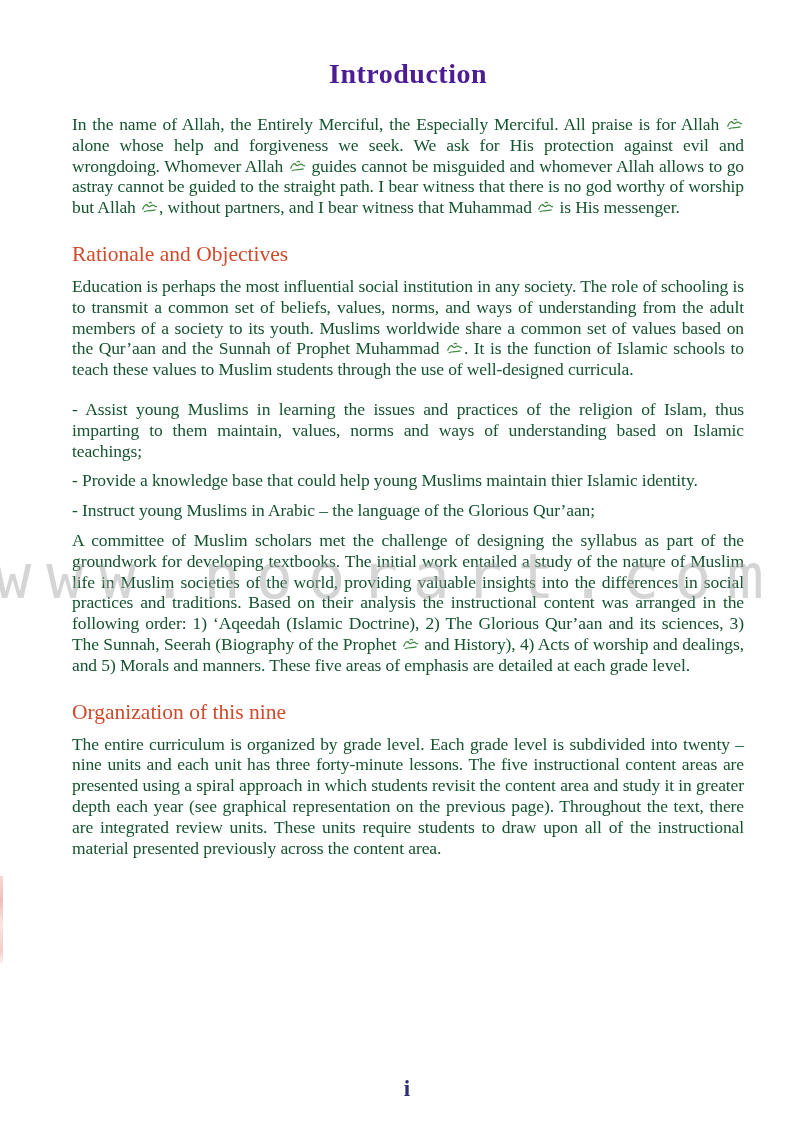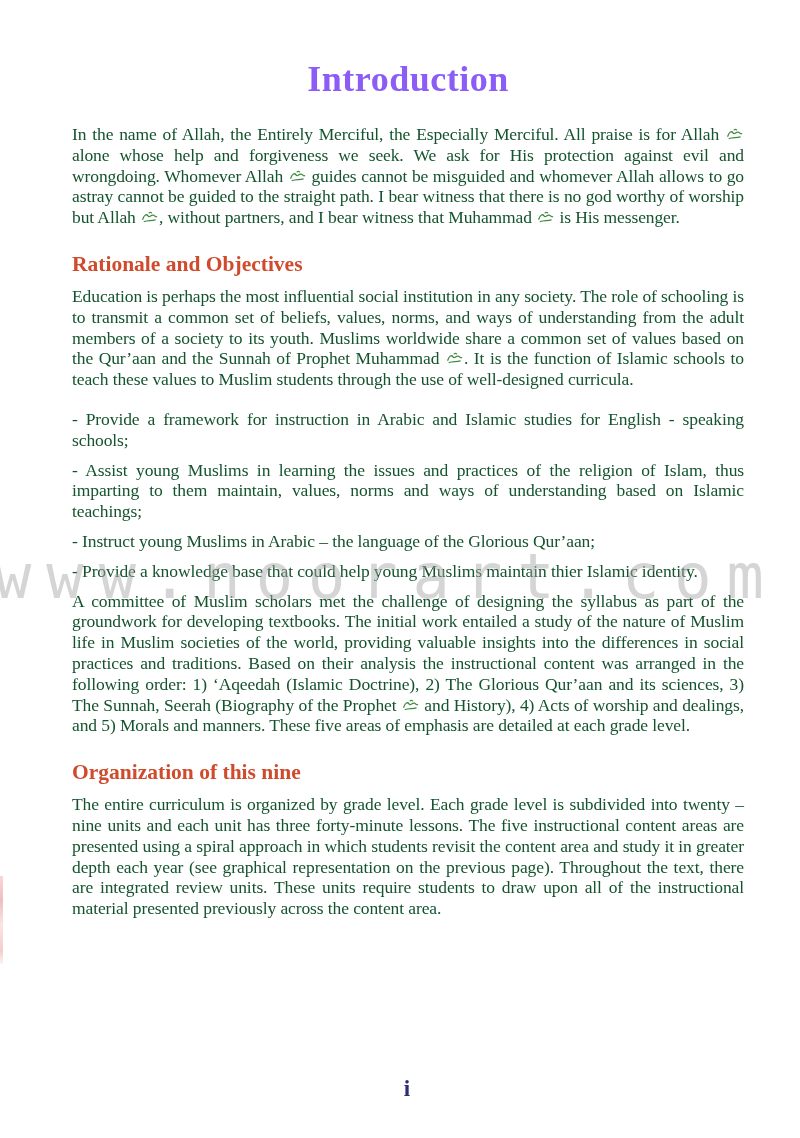--- a/index.html
+++ b/index.html
@@ -12,29 +12,29 @@
     font-family: "Liberation Serif", serif;
   }
   .content {
     position: relative;
     padding: 58px 56px 0 72px;
     z-index: 1;
   }
   .doc-title {
     margin: 0 0 24px 0;
     text-align: center;
-    font-size: 36px;
+    font-size: 28px;
     font-weight: bold;
     letter-spacing: 0.5px;
-    color: #8b5cf6;
+    color: #4c1d95;
   }
   .section-heading {
     margin: 24px 0 9px 0;
     font-size: 21.5px;
-    font-weight: bold;
+    font-weight: normal;
     color: #d04a2c;
   }
   .para {
     margin: 0 0 19px 0;
     font-size: 17.5px;
     line-height: 20.8px;
     text-align: justify;
     color: #14532d;
     letter-spacing: -0.1px;
   }
@@ -116,24 +116,23 @@
               </g>
             </svg></span> is His messenger.</p>
         <h2 class="section-heading">Rationale and Objectives</h2>
         <p class="para">Education is perhaps the most influential social institution in any society. The role of schooling is to transmit a common set of beliefs, values, norms, and ways of understanding from the adult members of a society to its youth. Muslims worldwide share a common set of values based on the Qur’aan and the Sunnah of Prophet Muhammad <span class="honorific"><svg viewBox="0 0 22 16" width="17" height="12" aria-hidden="true">
               <g fill="none" stroke="#3e8a40" stroke-width="1.7" stroke-linecap="round">
                 <path d="M2 11 C4 5 7 3.5 9 6.5 C11 9.5 13 4.5 16 5.5 C18.2 6.2 19.5 8.5 20.5 7.5"></path>
                 <path d="M4 14 C8 12.2 14 13.2 18.5 11.8"></path>
                 <path d="M10.5 2.5 C11.5 1.6 12.8 1.6 13.8 2.5"></path>
               </g>
             </svg></span>. It is the function of Islamic schools to teach these values to Muslim students through the use of well-designed curricula.</p>
-        <p class="para list-item">- Provide a framework for instruction in Arabic and Islamic studies for English - speaking schools;</p>
         <p class="para list-item">- Assist young Muslims in learning the issues and practices of the religion of Islam, thus imparting to them maintain, values, norms and ways of understanding based on Islamic teachings;</p>
+        <p class="para list-item">- Provide a knowledge base that could help young Muslims maintain thier Islamic identity.</p>
         <p class="para list-item">- Instruct young Muslims in Arabic – the language of the Glorious Qur’aan;</p>
-        <p class="para list-item">- Provide a knowledge base that could help young Muslims maintain thier Islamic identity.</p>
         <p class="para">A committee of Muslim scholars met the challenge of designing the syllabus as part of the groundwork for developing textbooks. The initial work entailed a study of the nature of Muslim life in Muslim societies of the world, providing valuable insights into the differences in social practices and traditions. Based on their analysis the instructional content was arranged in the following order: 1) ‘Aqeedah (Islamic Doctrine), 2) The Glorious Qur’aan and its sciences, 3) The Sunnah, Seerah (Biography of the Prophet <span class="honorific"><svg viewBox="0 0 22 16" width="17" height="12" aria-hidden="true">
               <g fill="none" stroke="#3e8a40" stroke-width="1.7" stroke-linecap="round">
                 <path d="M2 11 C4 5 7 3.5 9 6.5 C11 9.5 13 4.5 16 5.5 C18.2 6.2 19.5 8.5 20.5 7.5"></path>
                 <path d="M4 14 C8 12.2 14 13.2 18.5 11.8"></path>
                 <path d="M10.5 2.5 C11.5 1.6 12.8 1.6 13.8 2.5"></path>
               </g>
             </svg></span> and History), 4) Acts of worship and dealings, and 5) Morals and manners. These five areas of emphasis are detailed at each grade level.</p>
         <h2 class="section-heading">Organization of this nine</h2>
         <p class="para">The entire curriculum is organized by grade level. Each grade level is subdivided into twenty – nine units and each unit has three forty-minute lessons. The five instructional content areas are presented using a spiral approach in which students revisit the content area and study it in greater depth each year (see graphical representation on the previous page). Throughout the text, there are integrated review units. These units require students to draw upon all of the instructional material presented previously across the content area.</p>
       </div>

